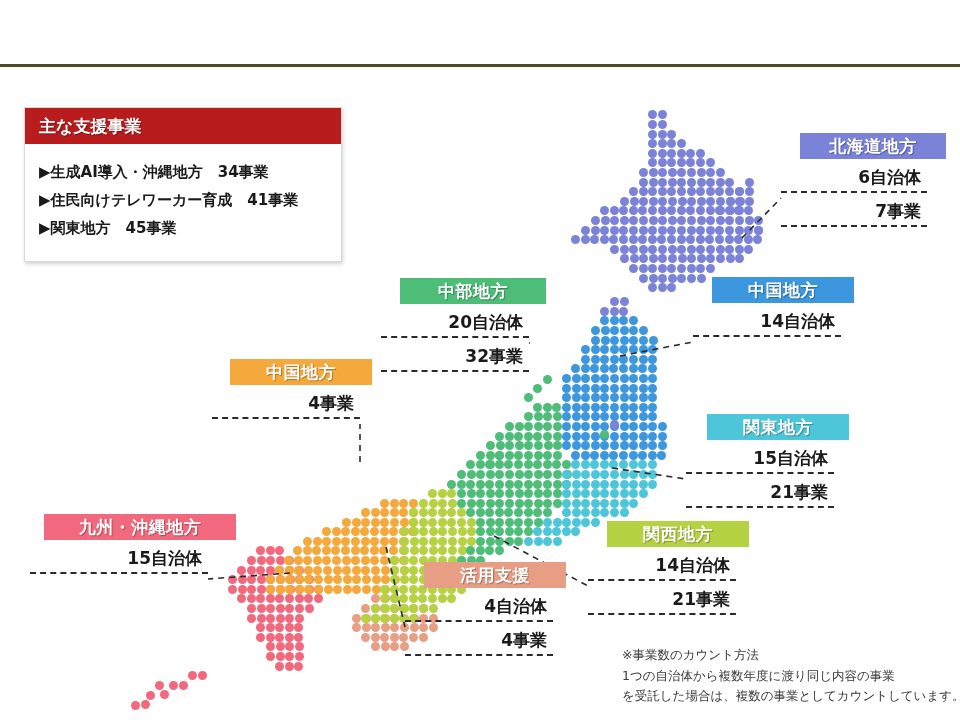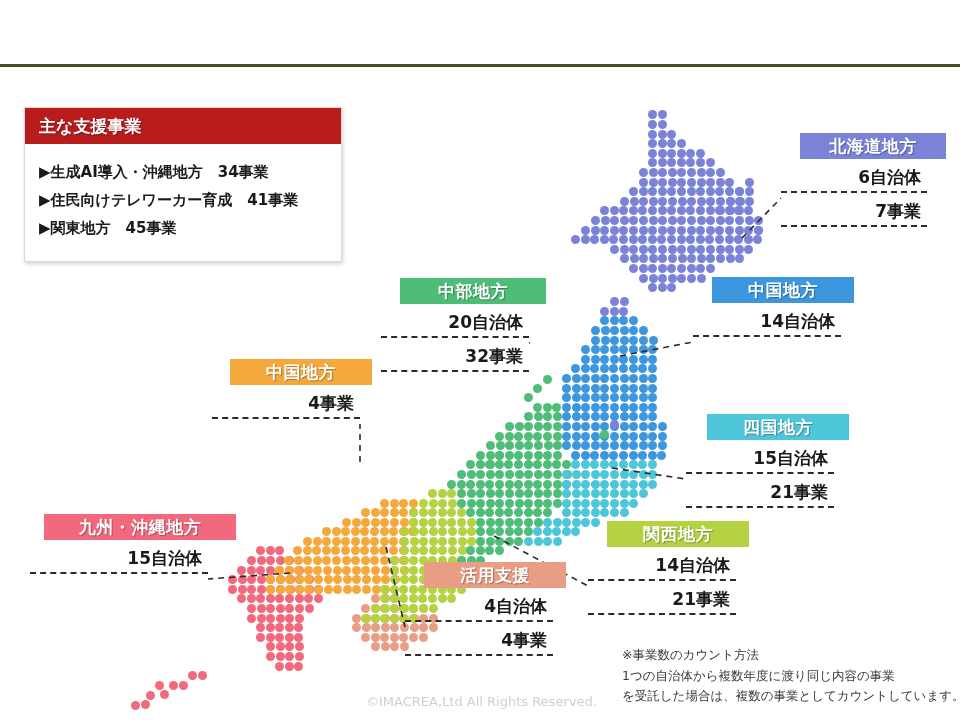--- a/index.html
+++ b/index.html
@@ -969,21 +969,21 @@
         </div>
       </div>
       <div class="callout" style="left: 693px; top: 277px; width: 148px;">
         <div class="chip" style="background: rgb(61, 151, 222); width: 122px; margin-left: 19px;">中国地方</div>
         <div class="row">
           <div class="val">14自治体</div>
           <div class="dash"></div>
         </div>
       </div>
       <div class="callout" style="left: 686px; top: 414px; width: 148px;">
-        <div class="chip" style="background: rgb(78, 198, 217); width: 122px; margin-left: 21px;">四国地方</div>
+        <div class="chip" style="background: rgb(78, 198, 217); width: 122px; margin-left: 21px;">関東地方</div>
         <div class="row">
           <div class="val">15自治体</div>
           <div class="dash"></div>
         </div>
         <div class="row">
           <div class="val">21事業</div>
           <div class="dash"></div>
         </div>
       </div>
       <div class="callout" style="left: 588px; top: 521px; width: 148px;">
@@ -1034,15 +1034,14 @@
         </div>
       </div>
     </div>
 
   <div class="footnote">
     <div>※事業数のカウント方法</div>
     <div>1つの自治体から複数年度に渡り同じ内容の事業</div>
     <div>を受託した場合は、複数の事業としてカウントしています。</div>
   </div>
 
-  <div class="copyright">©IMACREA,Ltd All Rights Reserved.</div>
 
 </div>
 
 </body></html>

